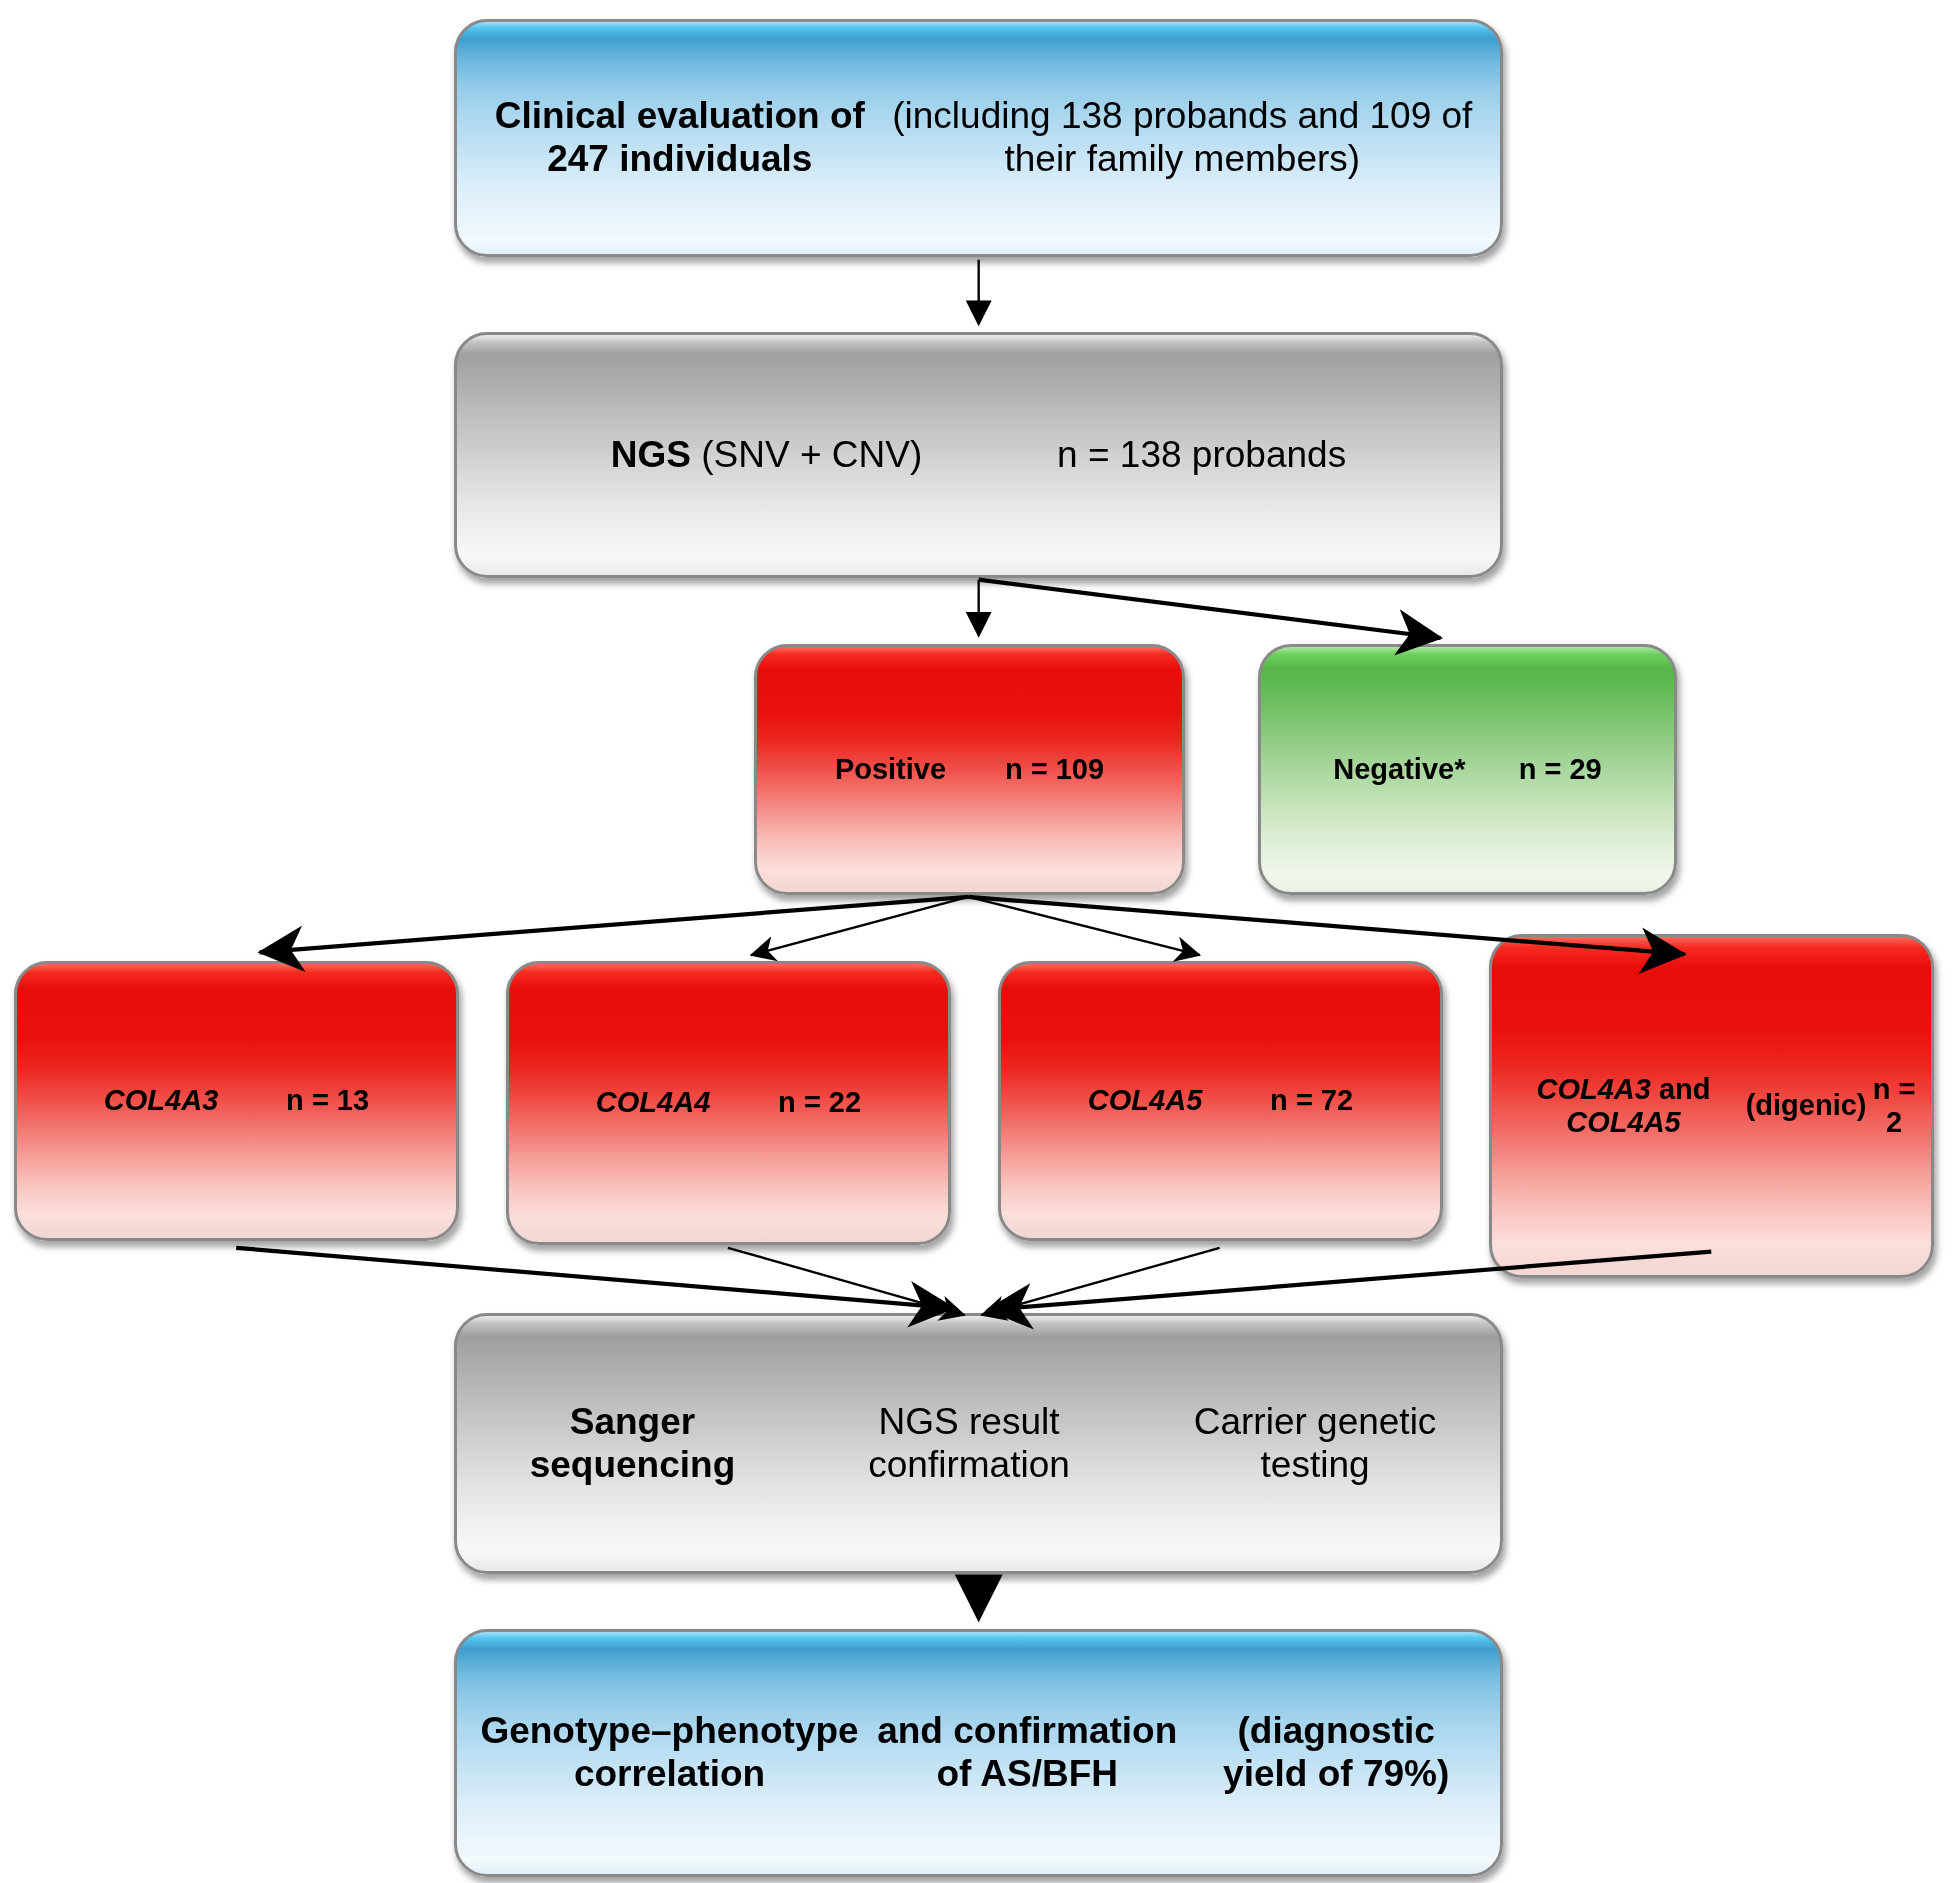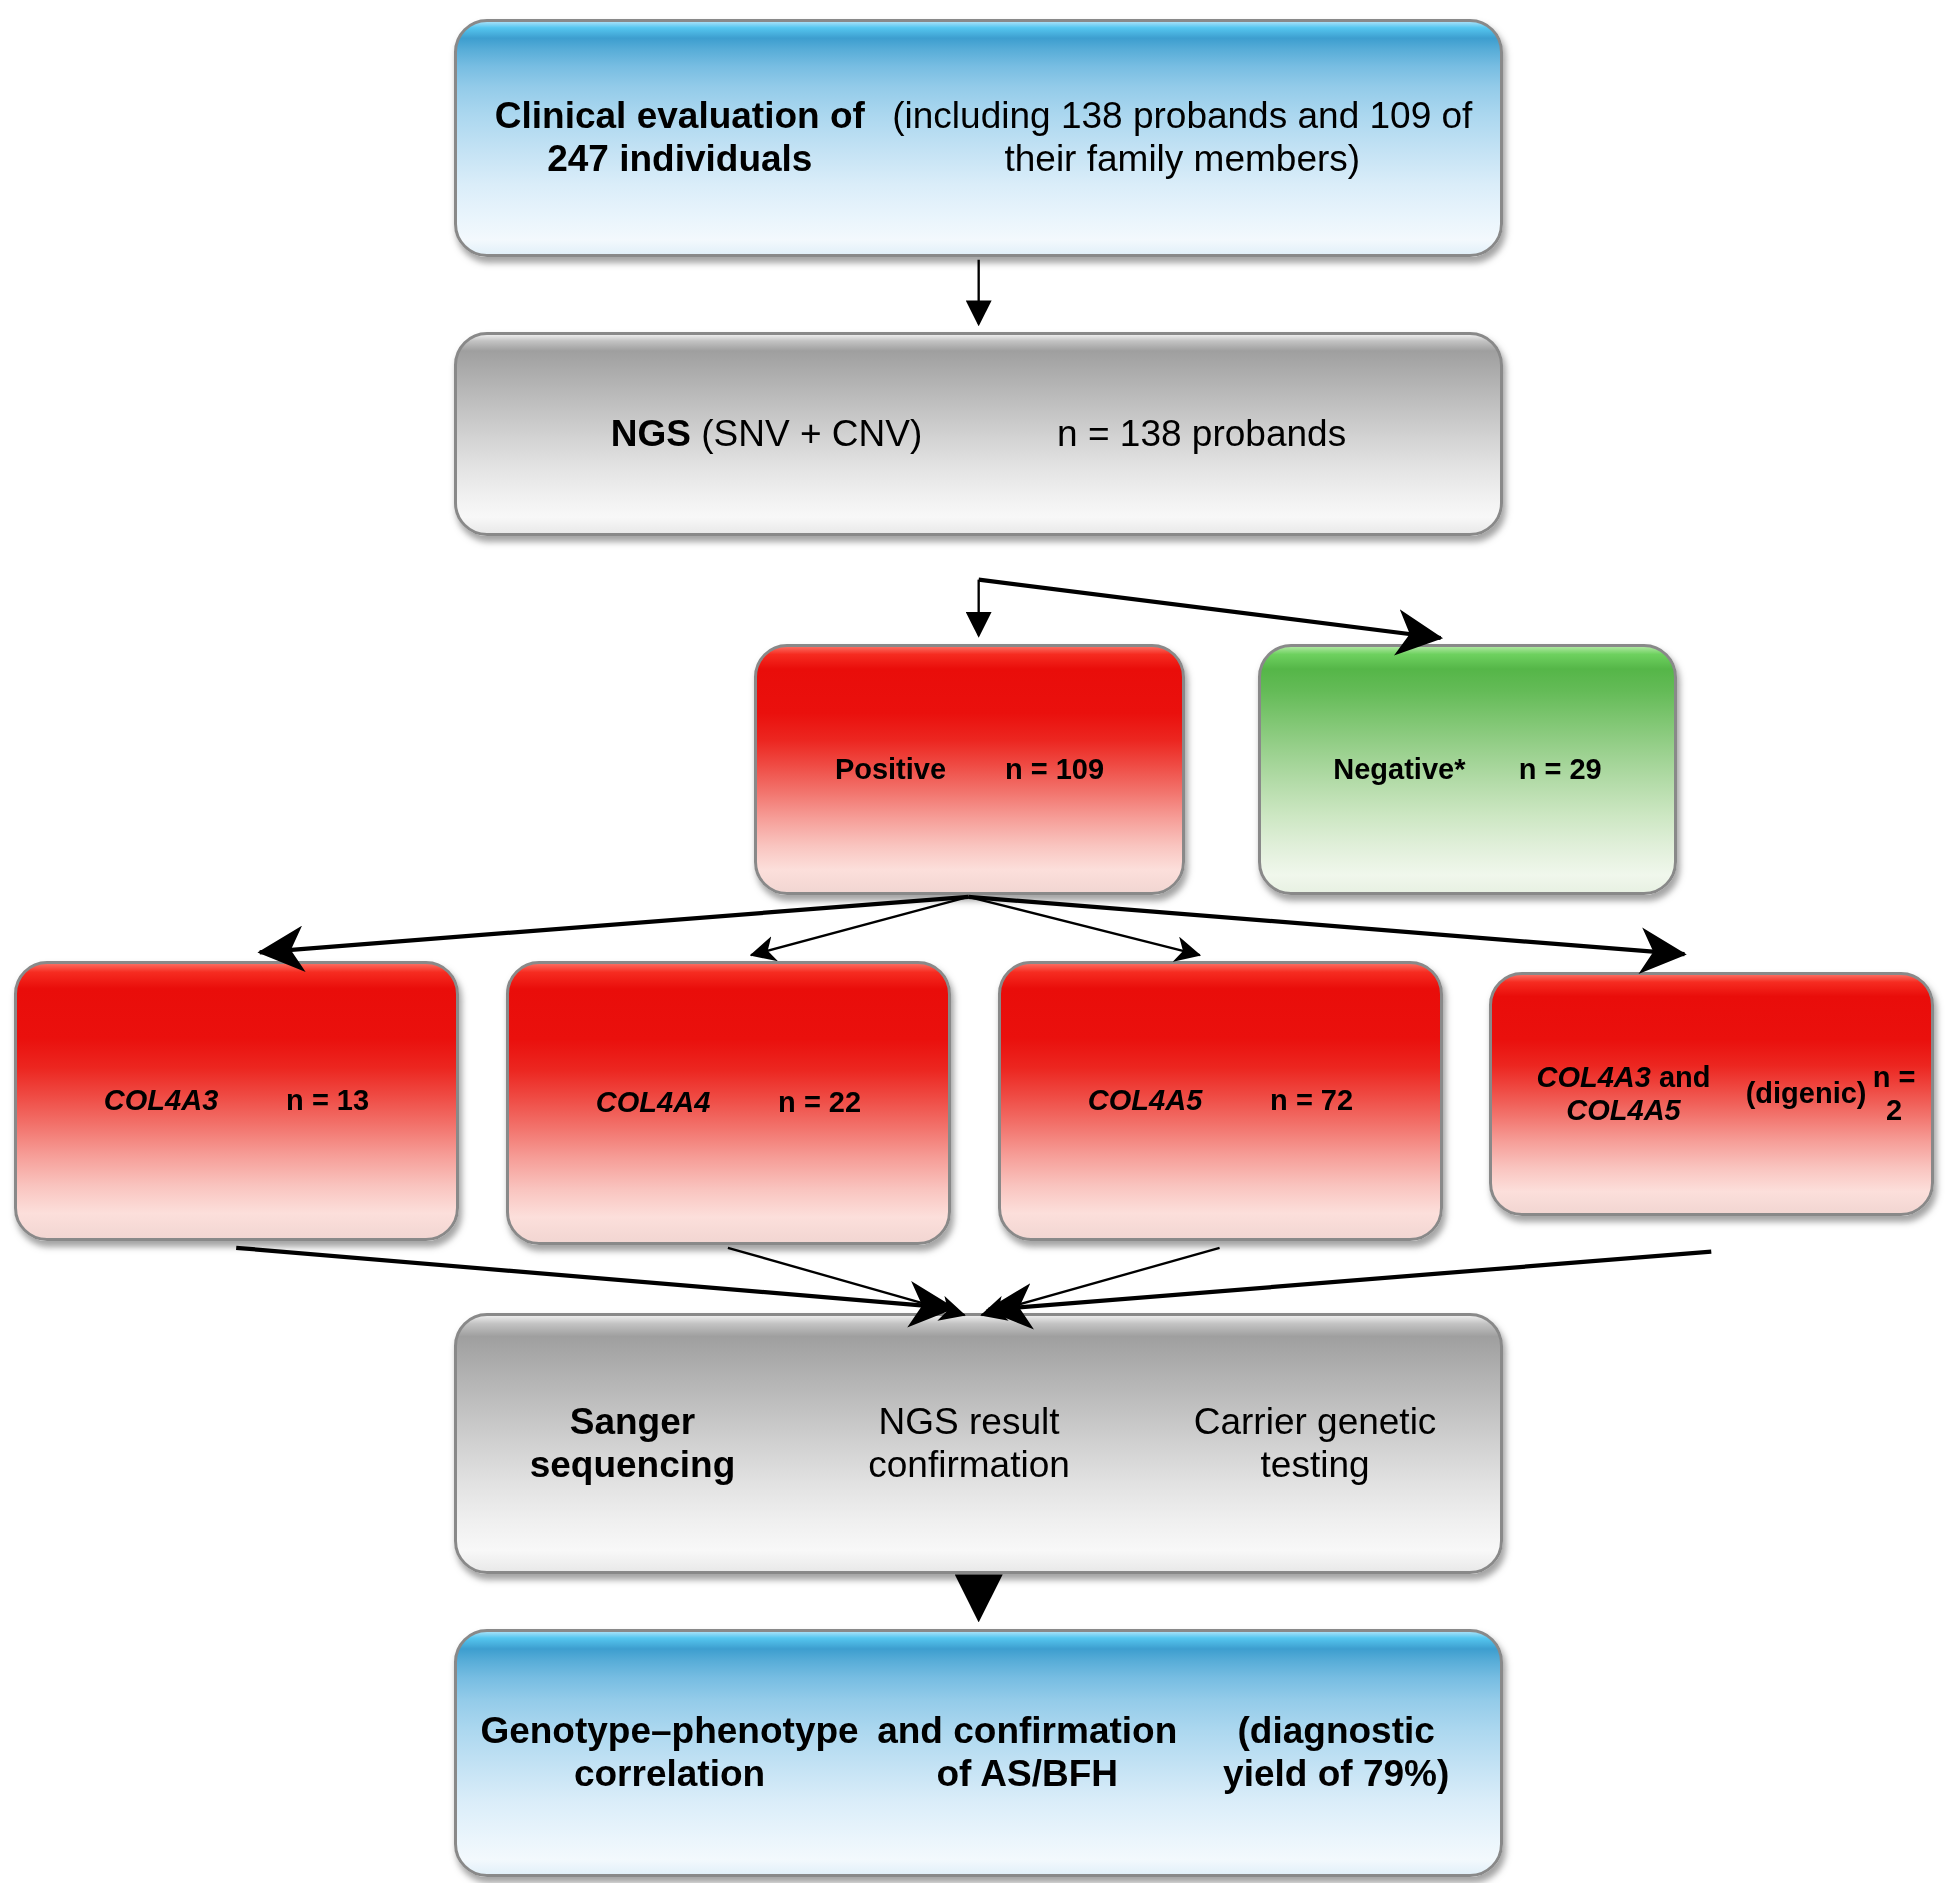--- a/index.html
+++ b/index.html
@@ -54,21 +54,21 @@
 </head>
 <body>
 
 <div class="canvas">
 
   <div class="box blue t-lg" style="left:454px;top:19px;width:1049px;height:238px;">
     <div class="b">Clinical evaluation of 247 individuals</div>
     <div>(including 138 probands and 109 of their family members)</div>
   </div>
 
-  <div class="box gray t-lg" style="left:454px;top:332px;width:1049px;height:204px;">
+  <div class="box gray t-lg" style="left:454px;top:332px;width:1049px;height:246px;">
     <div><span class="b">NGS</span><span> (SNV + CNV)</span></div>
     <div>n = 138 probands</div>
   </div>
 
   <div class="box red t-sm" style="left:754px;top:644px;width:431px;height:251px;">
     <div class="b">Positive</div>
     <div class="b">n = 109</div>
   </div>
 
   <div class="box green t-sm" style="left:1258px;top:644px;width:419px;height:251px;">
@@ -84,21 +84,21 @@
   <div class="box red t-sm" style="left:506px;top:961px;width:445px;height:284px;">
     <div class="b i">COL4A4</div>
     <div class="b">n = 22</div>
   </div>
 
   <div class="box red t-sm" style="left:998px;top:961px;width:445px;height:280px;">
     <div class="b i">COL4A5</div>
     <div class="b">n = 72</div>
   </div>
 
-  <div class="box red t-sm" style="left:1489px;top:972px;width:445px;height:244px;padding:4.7px 9.4px;">
+  <div class="box red t-sm" style="left:1489px;top:934px;width:445px;height:344px;padding:4.7px 9.4px;">
     <div class="b"><span class="i">COL4A3</span><span> and </span><span class="i">COL4A5</span></div>
     <div class="b">(digenic)</div>
     <div class="b">n = 2</div>
   </div>
 
   <div class="box gray t-lg" style="left:454px;top:1313px;width:1049px;height:261px;">
     <div class="b">Sanger sequencing</div>
     <div>NGS result confirmation</div>
     <div>Carrier genetic testing</div>
   </div>

